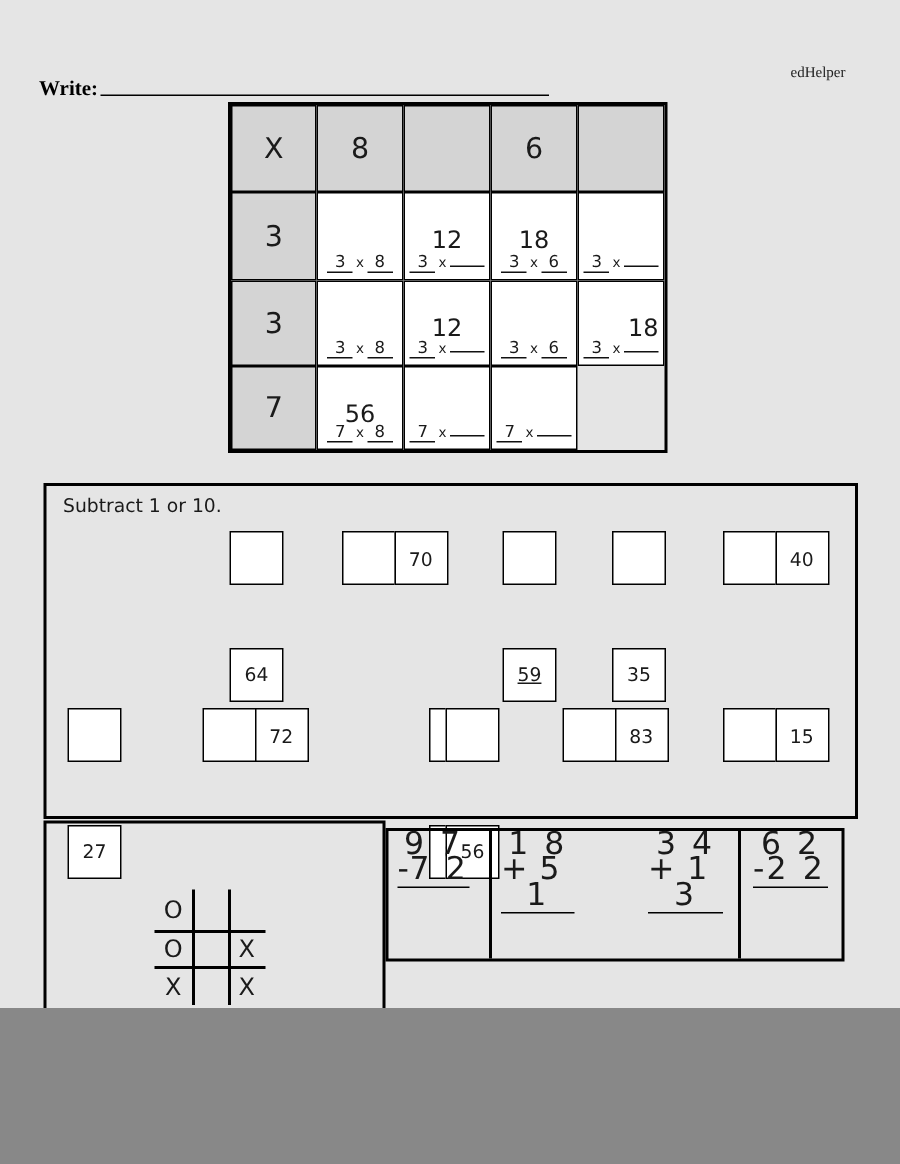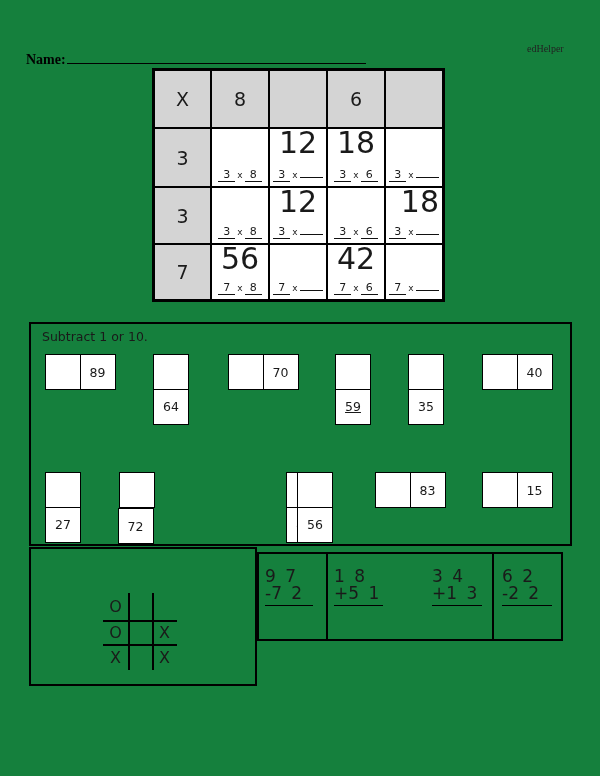--- a/index.html
+++ b/index.html
@@ -1,18 +1,18 @@
 <!DOCTYPE html>
 <html><head>
 <meta charset="utf-8">
 <style>
   html,body { margin:0; padding:0; background:#888; }
   .page {
-    position:relative; width:600px; height:776px; margin:0 auto;
-    background:#15803d; overflow:hidden;
+    position:relative; width:600px; height:672px; margin:0 auto;
+    background:#e5e5e5; overflow:hidden;
     font-family:"DejaVu Sans", sans-serif; color:#1a1a1a;
   }
   
   .brand {
     position:absolute; top:43px; left:527px;
     font-family:"Liberation Serif", serif; font-size:10px; color:#222;
   }
   .name-label {
     position:absolute; top:52px; left:26px;
     font-family:"Liberation Serif", serif; font-weight:bold; font-size:14px; color:#000;
@@ -25,48 +25,48 @@
   .mult {
     position:absolute; left:152px; top:68px;
     display:grid;
     grid-template-columns:57px 58px 58px 58px 58px;
     grid-template-rows:58px 59px 57px 56px;
     border:2px solid #000;
   }
   .cell { border:1px solid #000; position:relative; background:#fff; }
   .hd   { background:#d4d4d4; display:flex; align-items:center; justify-content:center;
           font-size:19px; }
-  .ans  { text-align:center; font-size:30px; line-height:25px; margin-top:1px; }
+  .ans  { text-align:center; font-size:16px; line-height:25px; margin-top:18px; }
   .ans-right { text-align:right; padding-right:3px; }
   .expr { position:absolute; bottom:4px; left:0; right:0; text-align:center;
           font-size:11px; white-space:nowrap; }
   .u    { display:inline-block; min-width:13px; border-bottom:1.3px solid #111;
           line-height:12px; padding:0 2px; text-align:center; }
   .blank{ min-width:19px; }
   .xsign{ font-size:9px; margin:0 2px; }
   
   .subtract-box {
     position:absolute; left:29px; top:322px; width:543px; height:224px;
     border:2px solid #000; box-sizing:border-box;
   }
   .subtract-title { position:absolute; left:11px; top:5px; font-size:12.5px; }
   .dom  { position:absolute; display:flex; }
-  .dom.v{ flex-direction:column; }
+  .dom.v{ flex-direction:column;gap:43px; }
   .dcell{ width:34px; height:34px; border:1.5px solid #000; background:#fff;
           display:flex; align-items:center; justify-content:center; font-size:12.5px; }
   .dom.h .dcell + .dcell { margin-left:-1.5px; }
   .dom.v .dcell + .dcell { margin-top:-1.5px; }
   .d1 { left:14px;  top:30px; }
   .d2 { left:122px; top:30px; }
   .d3 { left:197px; top:30px; }
   .d4 { left:304px; top:30px;text-decoration:underline; }
   .d5 { left:377px; top:30px; }
   .d6 { left:451px; top:30px; }
   .d7 { left:14px;  top:148px; }
-  .d8 { left:88px;  top:148px;flex-direction:column; }
+  .d8 { left:104px;  top:148px; }
   .d9 { left:207px; top:148px;padding-left:48px; }
   .d10{ left:266px; top:148px; }
   .d11{ left:344px; top:148px; }
   .d12{ left:451px; top:148px; }
   
   .ttt-box {
     position:absolute; left:29px; top:547px; width:228px; height:139px;
     border:2px solid #000; box-sizing:border-box;
   }
   .ttt-instruction { position:absolute; left:9px; top:7px; font-size:11.5px; white-space:nowrap; }
@@ -82,37 +82,37 @@
   .mark { display:flex; align-items:center; justify-content:center; font-size:16px; }
   
   .strip {
     position:absolute; left:257px; top:552px; width:306px; height:89px;
     border:2px solid #000; box-sizing:border-box;
   }
   .strip-div { position:absolute; top:0; bottom:0; width:1.6px; background:#000; }
   .sd1 { left:67px; }
   .sd2 { left:233px; }
   .prob {
-    position:absolute; top:14px; text-align:left;
-    font-size:17px; line-height:17px; letter-spacing:2px;
+    position:absolute; top:0; text-align:center;
+    font-size:21px; line-height:17px; letter-spacing:2px;
     border-bottom:1.6px solid #000; padding-bottom:3px;
   }
   .prob .op { float:left; letter-spacing:0; }
   .p1 { left:6px;   width:48px; }
   .p2 { left:75px;  width:49px; }
   .p3 { left:173px; width:50px; }
   .p4 { left:243px; width:50px; }
 </style>
 </head>
 <body>
 
 <div class="page">
 
   <div class="brand">edHelper</div>
-  <div class="name-label">Name:</div>
+  <div class="name-label">Write:</div>
   <div class="name-line"></div>
 
   <div class="mult">
     <div class="cell hd">X</div>
     <div class="cell hd">8</div>
     <div class="cell hd"></div>
     <div class="cell hd">6</div>
     <div class="cell hd"></div>
 
     <div class="cell hd">3</div>
@@ -154,36 +154,28 @@
     <div class="cell hd">7</div>
     <div class="cell">
       <div class="ans">56</div>
       <div class="expr"><span class="u">7</span><span class="xsign">x</span><span class="u">8</span></div>
     </div>
     <div class="cell">
       <div class="ans"></div>
       <div class="expr"><span class="u">7</span><span class="xsign">x</span><span class="u blank"></span></div>
     </div>
     <div class="cell">
-      <div class="ans">42</div>
-      <div class="expr"><span class="u">7</span><span class="xsign">x</span><span class="u">6</span></div>
-    </div>
-    <div class="cell">
       <div class="ans"></div>
       <div class="expr"><span class="u">7</span><span class="xsign">x</span><span class="u blank"></span></div>
     </div>
   </div>
 
   <div class="subtract-box">
     <div class="subtract-title">Subtract 1 or 10.</div>
 
-    <div class="dom h d1">
-      <div class="dcell"></div>
-      <div class="dcell">89</div>
-    </div>
     <div class="dom v d2">
       <div class="dcell"></div>
       <div class="dcell">64</div>
     </div>
     <div class="dom h d3">
       <div class="dcell"></div>
       <div class="dcell">70</div>
     </div>
     <div class="dom v d4">
       <div class="dcell"></div>

